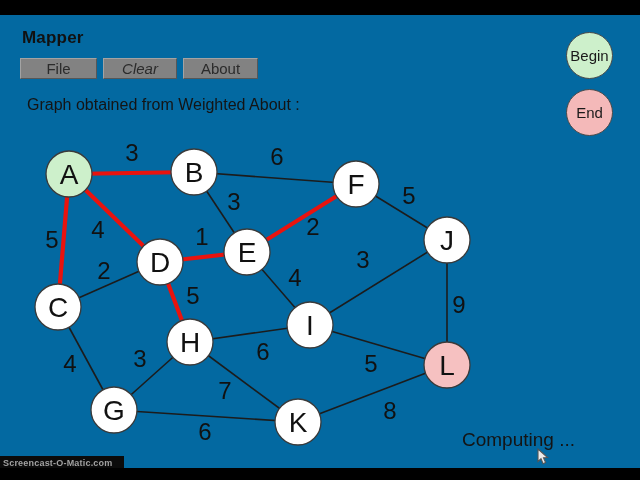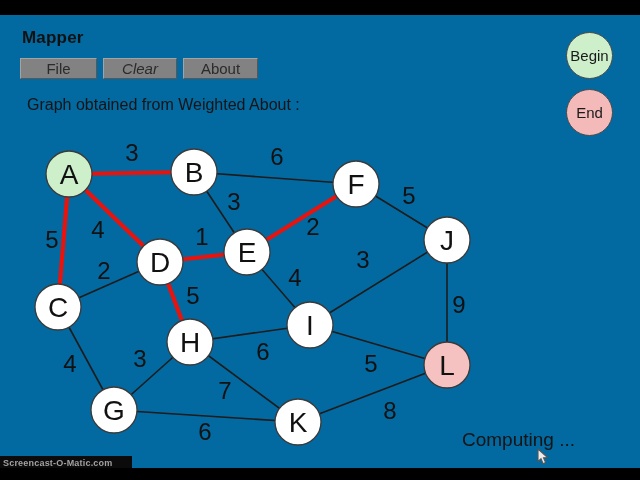--- a/index.html
+++ b/index.html
@@ -30,21 +30,21 @@
     font-size:15px;color:#1a1a1a;padding:0;cursor:pointer;
   }
   .round.begin{top:32px;}
   .round.end{top:89px;}
   #graph-svg{position:absolute;left:0;top:0;font-family:"Liberation Sans",sans-serif;}
   .status{position:absolute;left:462px;top:429px;font-size:19px;color:#141414;}
   .cursor{position:absolute;left:537px;top:448px;}
   .watermark{
     position:absolute;left:0;top:456px;height:12px;line-height:12px;
     background:#0b0b0b;color:#a2a2a2;font-size:9px;font-weight:bold;
-    padding:1px 20px 1px 3px;letter-spacing:.2px;
+    padding:1px 12px 1px 3px;letter-spacing:.2px;
   }
 </style>
 </head>
 <body>
 
 <div class="screen">
   <div class="bar top"></div>
 
   <h1 class="title">Mapper</h1>
 

